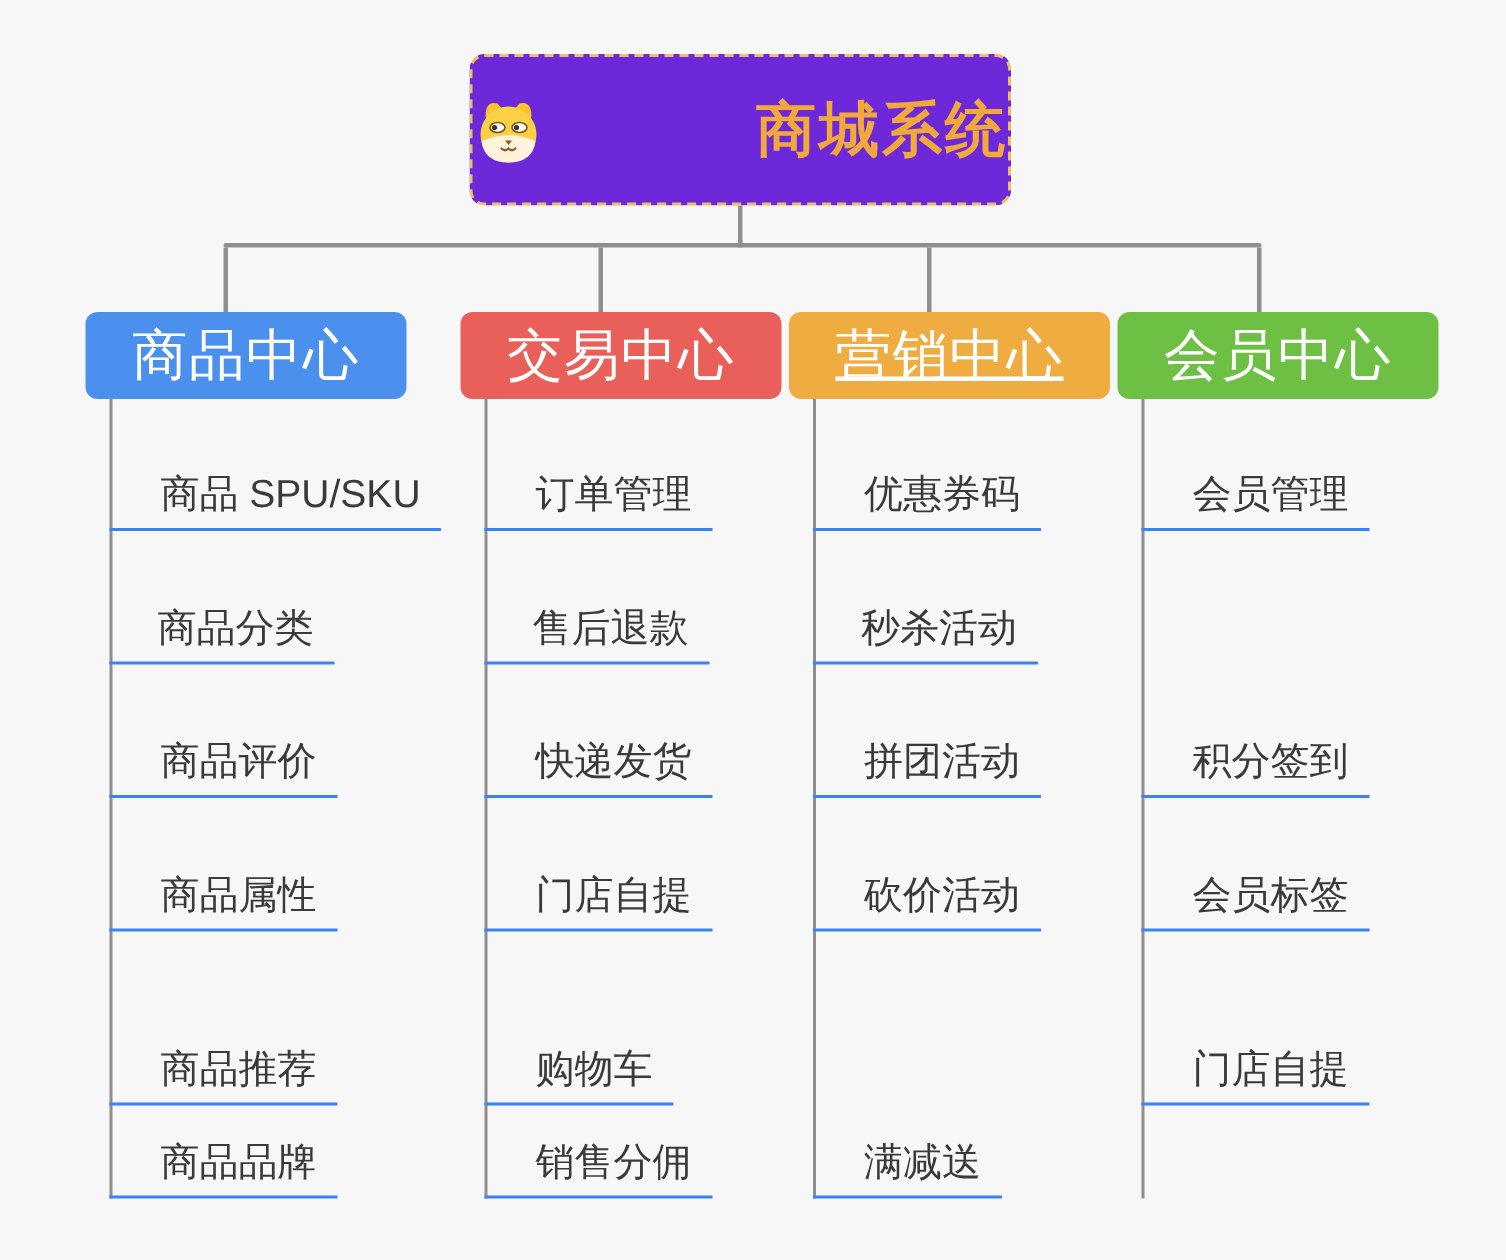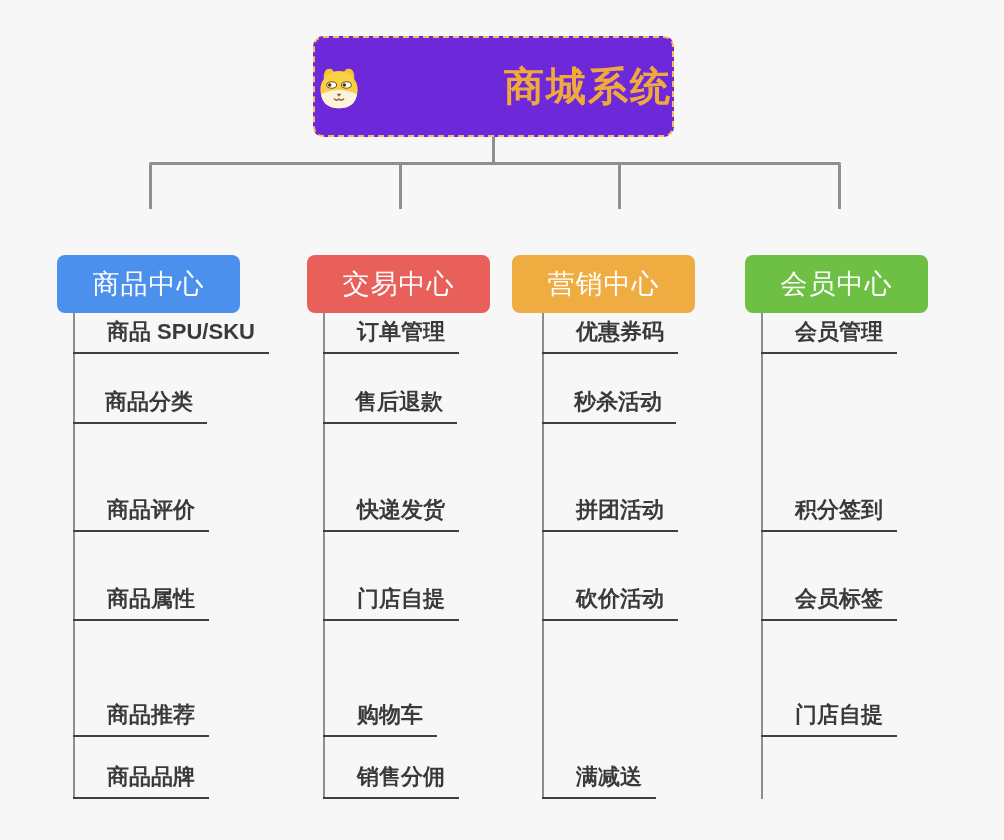--- a/index.html
+++ b/index.html
@@ -24,36 +24,36 @@
   .stem{left:492px;top:137px;width:3px;height:28px;}
   .hbar{left:149px;top:162px;width:692px;height:3px;border-radius:2px;}
   .drop{top:165px;width:3px;height:44px;}
   .drop.d0{left:149px;} .drop.d1{left:399px;} .drop.d2{left:618px;} .drop.d3{left:838px;}
 
   .vline{position:absolute;top:266px;width:2px;height:533px;background:#8E8E8E;}
   .vline.c0{left:73px;} .vline.c1{left:323px;} .vline.c2{left:542px;} .vline.c3{left:761px;}
 
   
   .branch{
-    position:absolute;top:208px;width:183px;height:58px;border-radius:8px;
+    position:absolute;top:208px;width:214px;height:58px;border-radius:8px;
     display:flex;align-items:center;justify-content:center;
-    color:#FFFFFF;font-size:27px;letter-spacing:1px;cursor:default;margin-top:47px;
+    color:#FFFFFF;font-size:37px;letter-spacing:1px;cursor:default;
   }
-  .branch.b0{left:57px;} .branch.b1{left:307px;} .branch.b2{left:512px;} .branch.b3{left:745px;}
+  .branch.b0{left:57px;} .branch.b1{left:307px;} .branch.b2{left:526px;text-decoration:underline;} .branch.b3{left:745px;}
 
   
   .node-item{
     position:absolute;height:38px;box-sizing:content-box;
     display:flex;align-items:flex-end;
     padding:0 14px 5px 34px;
-    border-bottom:2px solid #404040;
-    font-size:22px;color:#3A3A3A;white-space:nowrap;cursor:default;font-weight:bold;
+    border-bottom:2px solid #3b82f6;
+    font-size:26px;color:#3A3A3A;white-space:nowrap;cursor:default;
   }
   .node-item.c0{left:73px;} .node-item.c1{left:323px;} .node-item.c2{left:542px;} .node-item.c3{left:761px;}
-  .node-item.r0{top:309px;} .node-item.r1{top:379px;padding-left:32px;} .node-item.r2{top:487px;}
+  .node-item.r0{top:309px;} .node-item.r1{top:398px;padding-left:32px;} .node-item.r2{top:487px;}
   .node-item.r3{top:576px;} .node-item.r4{top:692px;} .node-item.r5{top:754px;}
 </style>
 </head>
 <body style="background: rgb(247, 247, 247);">
 
 <div class="stage">
 
   <div class="line stem"></div>
   <div class="line hbar"></div>
   <div class="line drop d0"></div>

